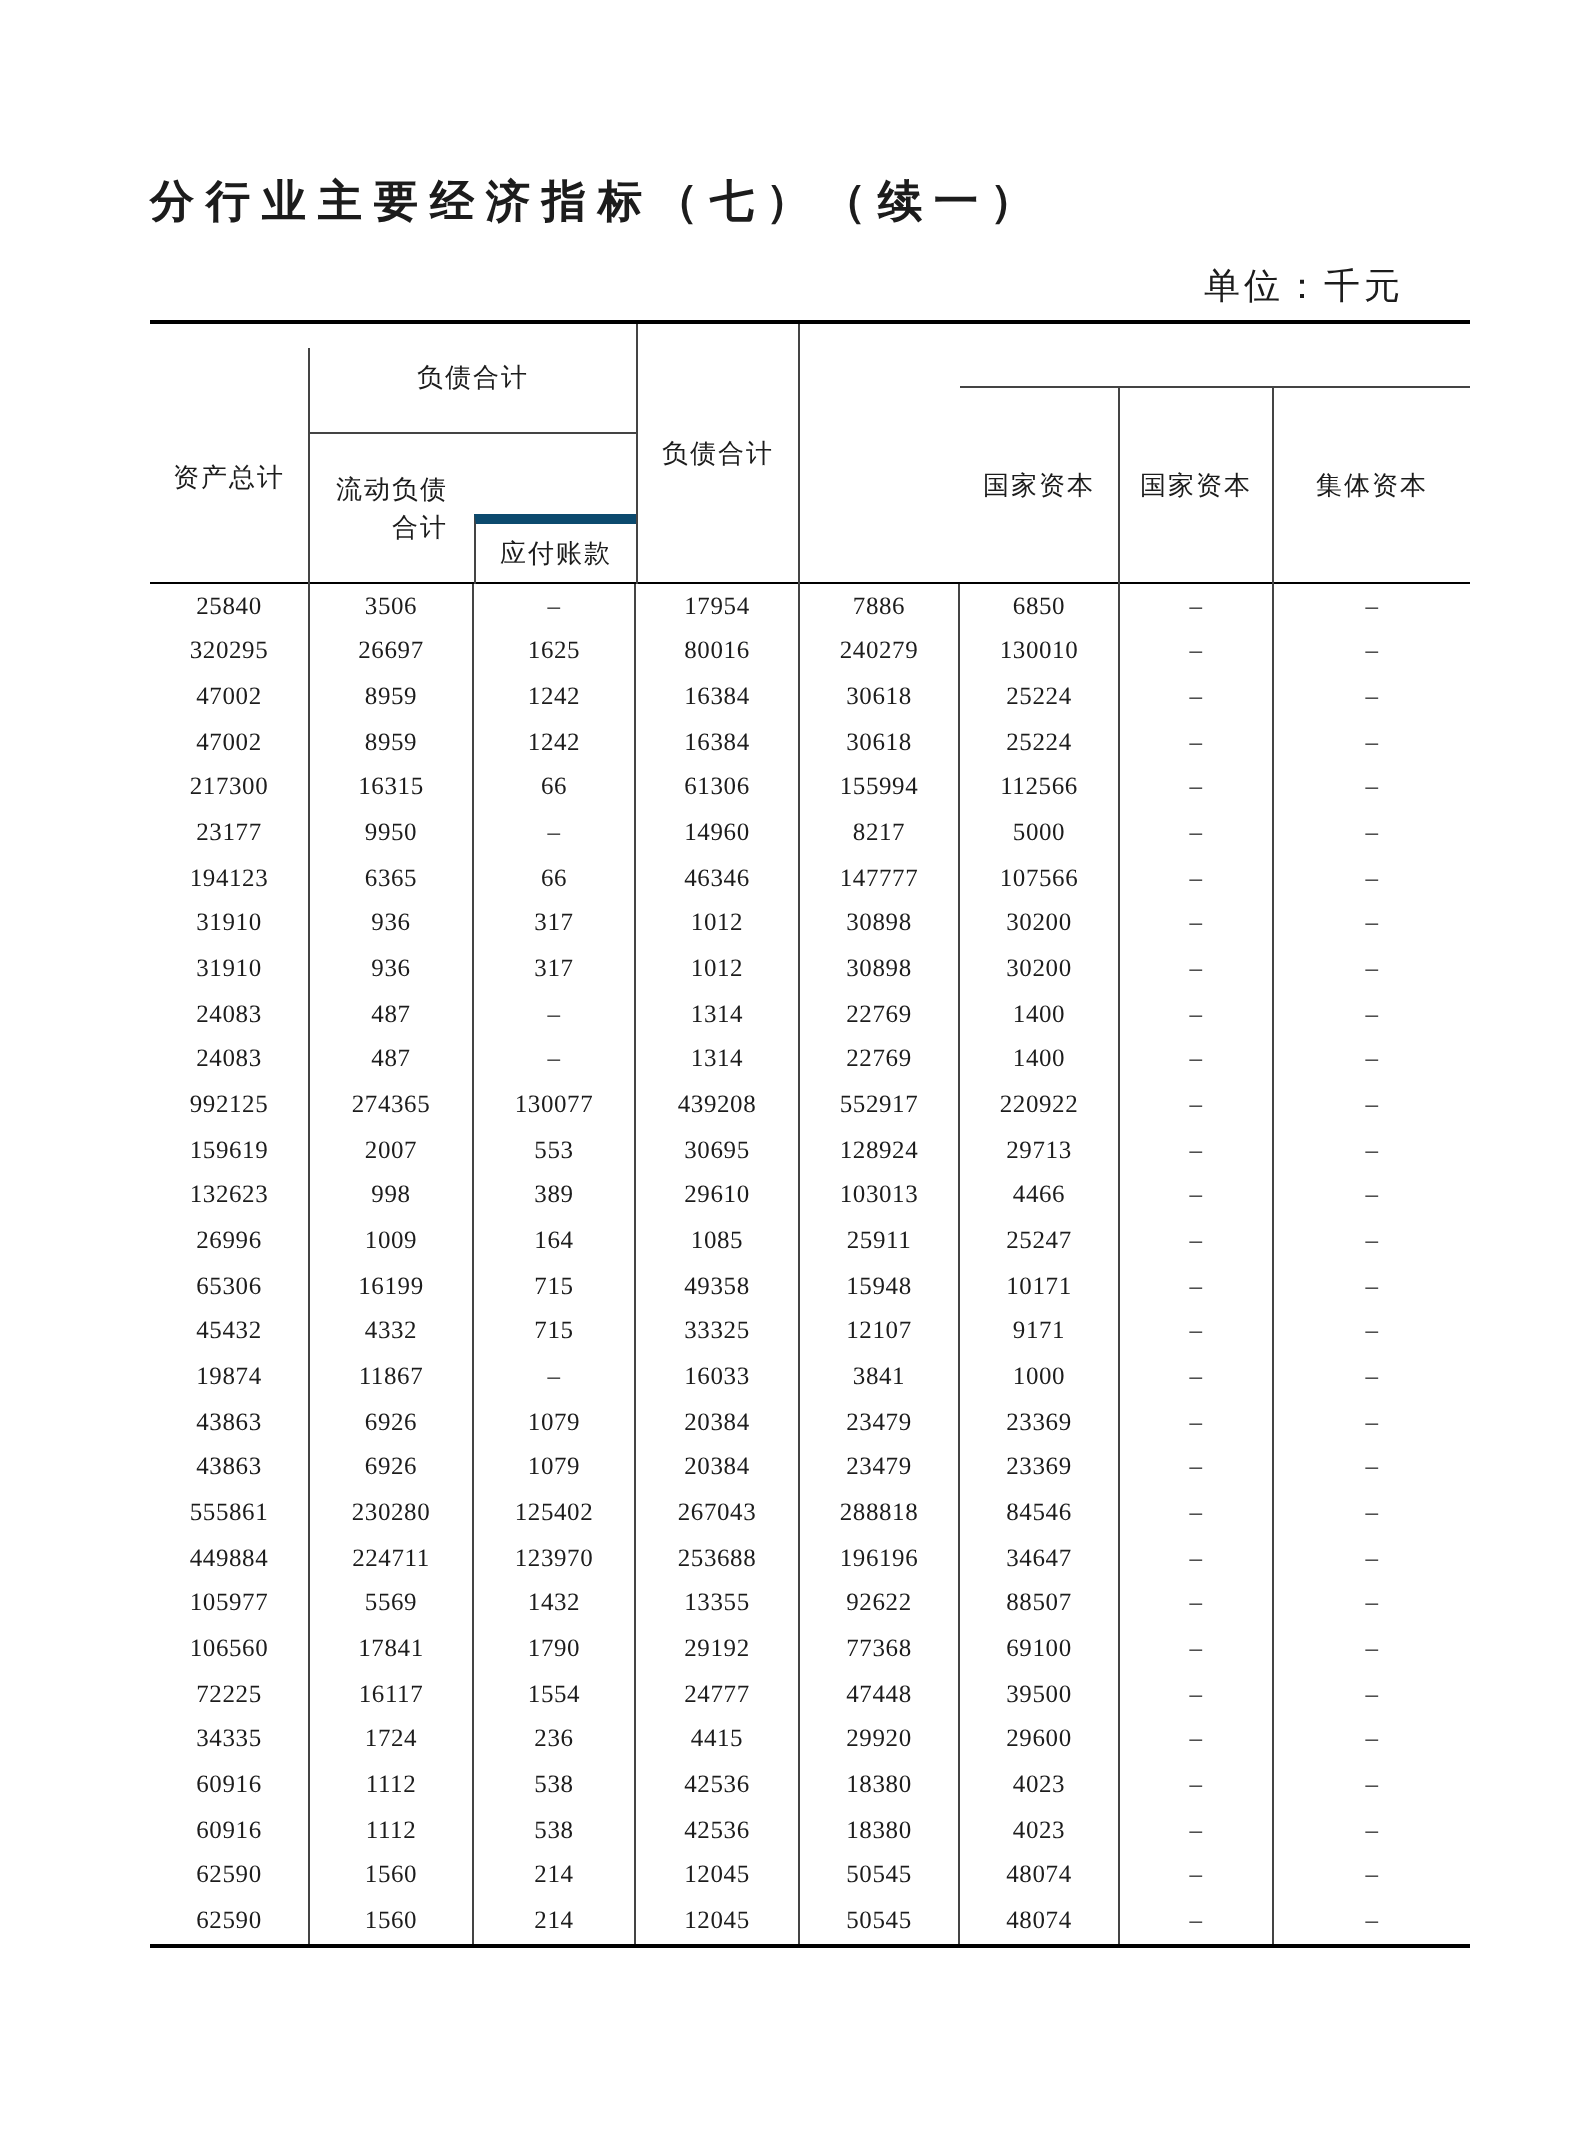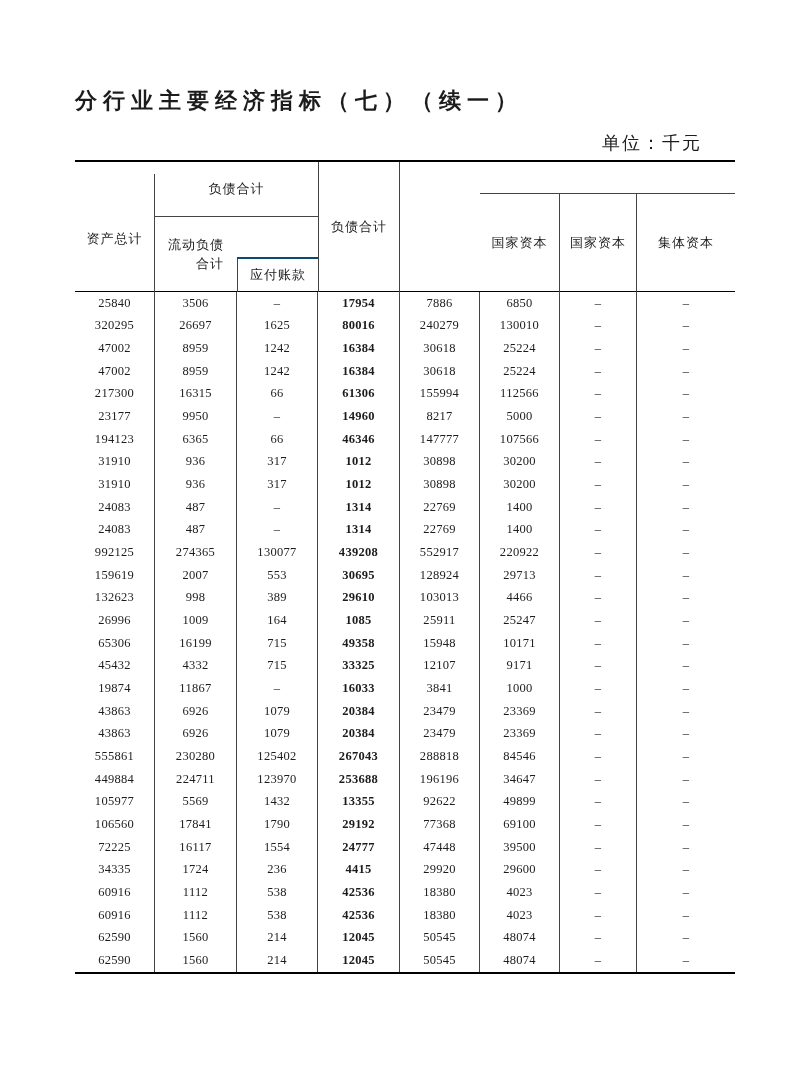--- a/index.html
+++ b/index.html
@@ -31,41 +31,41 @@
   .thead { position:relative; width:660px; height:130px; border-bottom:1.5px solid #000; }
   .hc {
     position:absolute;
     display:flex; align-items:center; justify-content:center;
     text-align:right; font-size:13px; letter-spacing:1px;
     white-space:pre-line; line-height:1.45;
   }
   .h-assets     { left:0;   top:12px;  width:80px;  height:130px; border-right:1px solid #444; }
   .h-liabgroup  { left:80px;top:0;  width:163px; height:55px;  border-bottom:1px solid #444; }
   .h-current    { left:80px;top:55px;width:82px; height:75px; }
-  .h-payable    { left:162px;top:95px;width:81px;height:35px; border-top:2px solid #0c4a6e; border-left:1px solid #444; }
+  .h-payable    { left:162px;top:95px;width:81px;height:35px; border-top:5px solid #0c4a6e; border-left:1px solid #444; }
   .h-liabtotal  { left:243px;top:0; width:82px;  height:130px; border-left:1px solid #444; border-right:1px solid #444; }
   .h-equity     { left:325px;top:0; width:80px;  height:130px; border-right:1px solid #444; }
   .h-band       { left:405px;top:0; width:255px; height:32px;  border-bottom:1px solid #444; }
   .h-paidin     { left:405px;top:32px;width:80px;height:98px;  border-right:1px solid #444; }
   .h-state      { left:485px;top:32px;width:77px;height:98px;  border-right:1px solid #444; }
   .h-collective { left:562px;top:32px;width:98px;height:98px; }
 
   
   .tbody { width:660px; }
   .trow { display:flex; height:22.66px; }
   .tcell {
     display:flex; align-items:center; justify-content:center;
     font-size:12.5px; letter-spacing:0.3px;
     border-right:1px solid #444;
     overflow:hidden;
   }
   .trow .tcell:nth-child(1){ width:80px; }
   .trow .tcell:nth-child(2){ width:82px; }
   .trow .tcell:nth-child(3){ width:81px; }
-  .trow .tcell:nth-child(4){ width:82px;font-weight:bold; }
+  .trow .tcell:nth-child(4){ width:82px; }
   .trow .tcell:nth-child(5){ width:80px; }
   .trow .tcell:nth-child(6){ width:80px; }
   .trow .tcell:nth-child(7){ width:77px; }
   .trow .tcell:nth-child(8){ width:98px; border-right:none; }
 </style>
 </head>
 <body>
 
 <div class="page">
 
@@ -308,21 +308,21 @@
           <div class="tcell">34647</div>
           <div class="tcell">–</div>
           <div class="tcell">–</div>
         </div>
         <div class="trow">
           <div class="tcell">105977</div>
           <div class="tcell">5569</div>
           <div class="tcell">1432</div>
           <div class="tcell">13355</div>
           <div class="tcell">92622</div>
-          <div class="tcell">49899</div>
+          <div class="tcell">88507</div>
           <div class="tcell">–</div>
           <div class="tcell">–</div>
         </div>
         <div class="trow">
           <div class="tcell">106560</div>
           <div class="tcell">17841</div>
           <div class="tcell">1790</div>
           <div class="tcell">29192</div>
           <div class="tcell">77368</div>
           <div class="tcell">69100</div>

